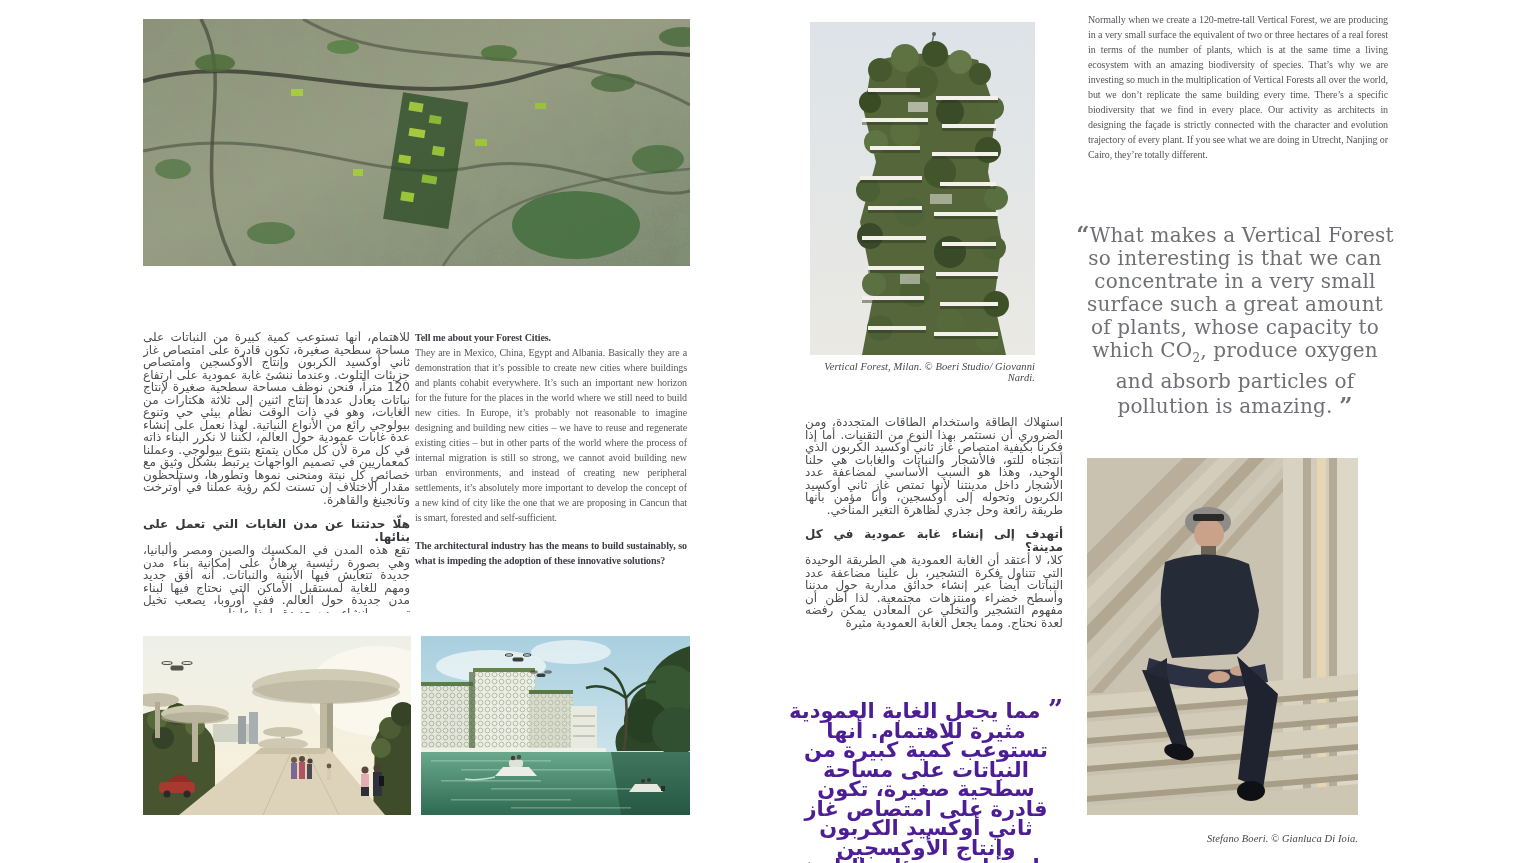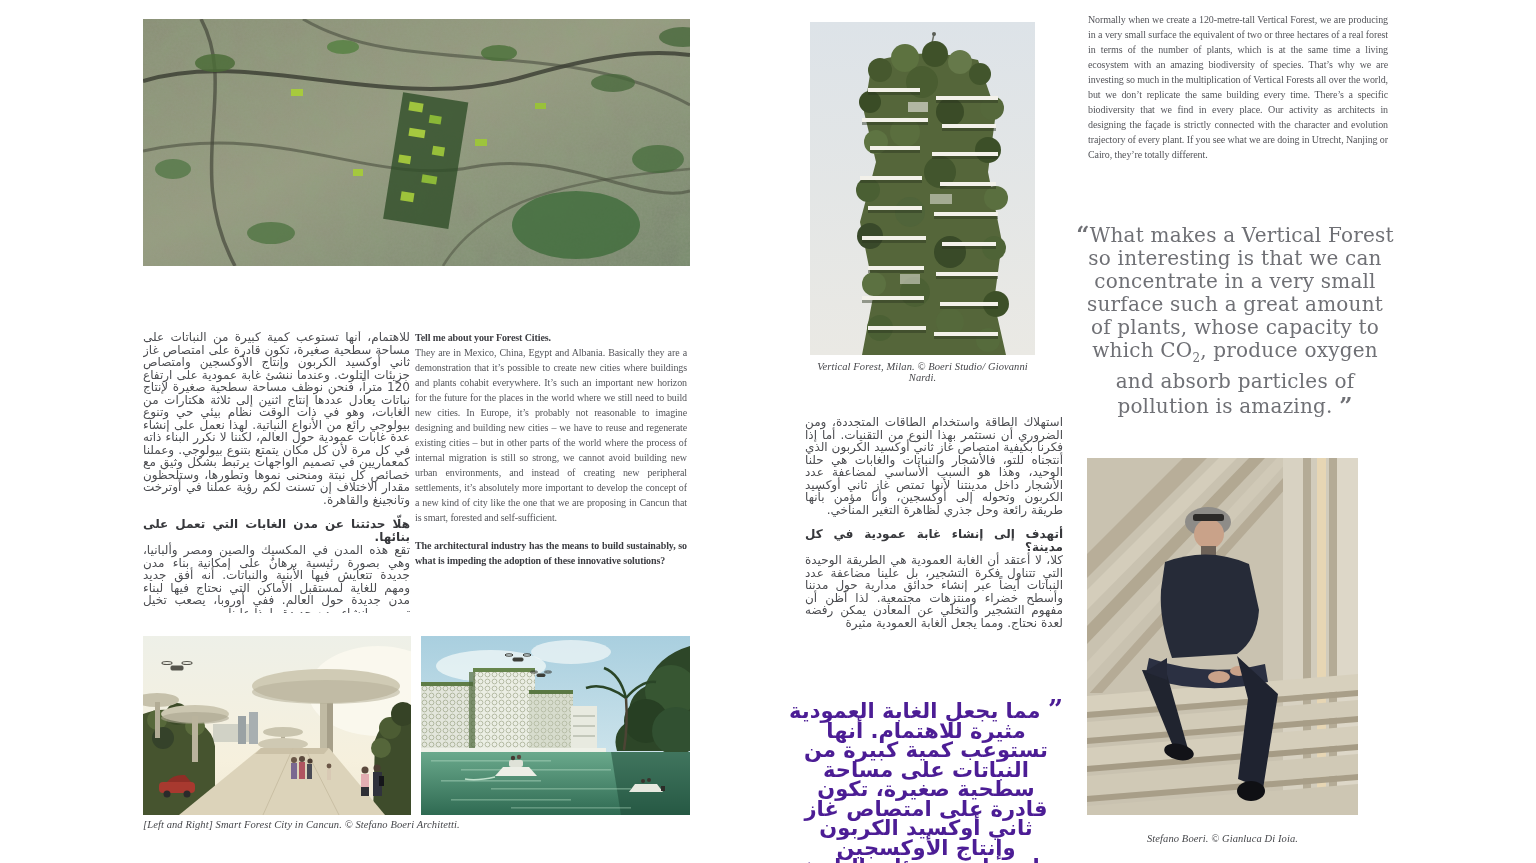--- a/index.html
+++ b/index.html
@@ -23,21 +23,21 @@
   
   .quote-en{position:absolute;left:1076px;top:222px;width:318px;text-align:center;
             font-family:"DejaVu Serif",serif;font-size:20px;line-height:23px;
             color:#6f7075;letter-spacing:.2px;}
   .quote-en .qmark{font-weight:700;font-size:1.15em;}
   .quote-en sub{font-size:.6em;}
   .quote-ar{position:absolute;left:788px;top:699px;width:276px;direction:rtl;
             text-align:center;font-family:"DejaVu Sans",sans-serif;font-weight:700;
             font-size:21px;line-height:19.5px;color:#4c1d95;}
   .quote-ar .qmark{font-family:"DejaVu Serif",serif;font-size:1.25em;}
-  .cap-right{text-align:center;}
+  .cap-right{text-align:right;}
 </style>
 </head>
 <body>
 
 <div class="page">
 
   <figure class="photo" style="left:143px;top:19px;width:547px;height:247px;">
     <svg width="547" height="247" viewBox="0 0 547 247">
       <defs>
         <linearGradient id="tbase" x1="0" y1="0" x2="1" y2="1">
@@ -228,21 +228,20 @@
       <g fill="#3c3e38" stroke="#3c3e38">
         <rect x="92" y="22" width="10" height="3" rx="1"></rect>
         <ellipse cx="88" cy="19" rx="4" ry="1.2" fill="none" stroke-width="1"></ellipse>
         <ellipse cx="106" cy="19" rx="4" ry="1.2" fill="none" stroke-width="1"></ellipse>
         <rect x="116" y="38" width="8" height="2.5" rx="1"></rect>
         <ellipse cx="113" cy="36" rx="3.5" ry="1" fill="none" stroke-width="1"></ellipse>
         <ellipse cx="127" cy="36" rx="3.5" ry="1" fill="none" stroke-width="1"></ellipse>
       </g>
     </svg>
   </figure>
-  <div class="caption" style="left:143px;top:819px;width:547px;">[Left and Right] Smart Forest City in Cancun. © Stefano Boeri Architetti.</div>
 
   <figure class="photo" style="left:810px;top:22px;width:225px;height:333px;">
     <svg width="225" height="333" viewBox="0 0 225 333">
       <defs>
         <linearGradient id="vfsky" x1="0" y1="0" x2="0" y2="1">
           <stop offset="0" stop-color="#dde3e8"></stop>
             <stop offset="1" stop-color="#eae9e4"></stop>
         </linearGradient>
       </defs>
       <rect width="225" height="333" fill="url(#vfsky)"></rect>

